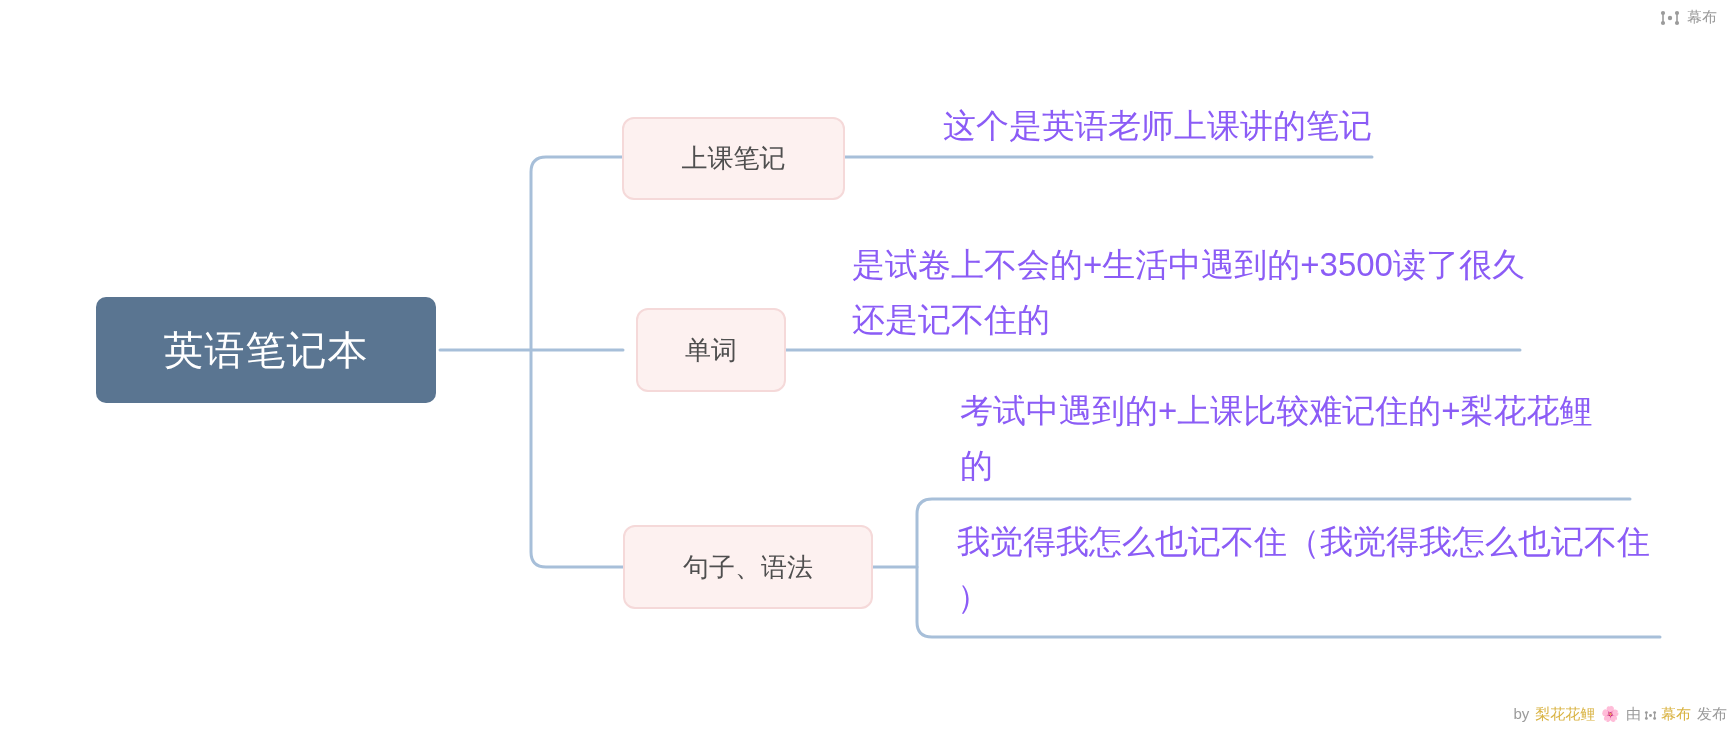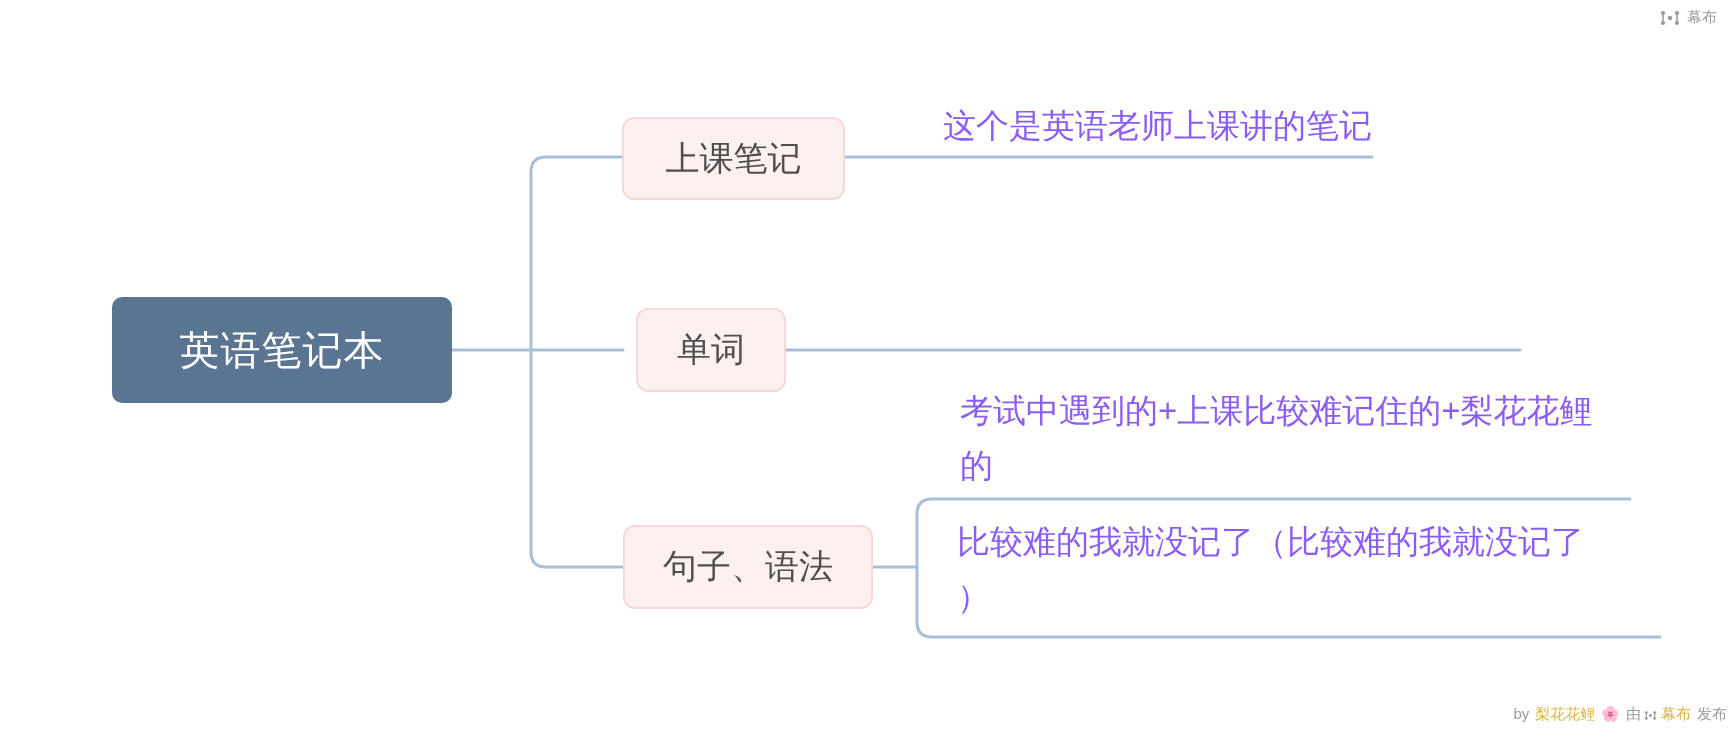--- a/index.html
+++ b/index.html
@@ -10,21 +10,21 @@
   .lines{position:absolute;left:0;top:0;z-index:0;}
   .node{
     position:absolute;z-index:2;display:flex;align-items:center;justify-content:center;
     box-sizing:border-box;border-radius:12px;
   }
   .root-node{
     background:#5a7591;color:#ffffff;font-size:40px;letter-spacing:1px;
     border-radius:10px;
   }
   .topic-node{
-    background:#fdf1f0;border:2px solid #f5d9d9;color:#4f4f4f;font-size:34px;justify-content:center;
+    background:#fdf1f0;border:2px solid #f5d9d9;color:#4f4f4f;font-size:26px;justify-content:center;
   }
   .note{
     position:absolute;z-index:2;color:#8b5cf6;font-size:33px;line-height:55px;
     white-space:nowrap;
   }
   .note.single{line-height:55px;}
   .brand{
     position:absolute;top:8px;right:13px;z-index:3;display:flex;align-items:center;
     gap:6px;color:#9b9b9b;font-size:15px;cursor:pointer;
   }
@@ -60,44 +60,48 @@
         <circle cx="4" cy="14" r="2.1" stroke="none"></circle>
         <circle cx="11" cy="9" r="2.2" stroke="none"></circle>
         <circle cx="18" cy="4" r="2.1" stroke="none"></circle>
         <line x1="18" y1="5" x2="18" y2="13" stroke-width="1.6"></line>
         <circle cx="18" cy="14" r="2.1" stroke="none"></circle>
       </g>
     </svg>
     <span>幕布</span>
   </div>
 
-  <div class="node root-node" style="left:112px;top:297px;width:340px;height:106px;">
+  <div class="node root-node" style="left:96px;top:297px;width:340px;height:106px;">
     <span>英语笔记本</span>
   </div>
 
   <div class="node topic-node" style="left:622px;top:117px;width:223px;height:83px;">
     <span>上课笔记</span>
   </div>
   <div class="note single" style="left:943px;top:98px;">
     <div>这个是英语老师上课讲的笔记</div>
   </div>
 
   <div class="node topic-node" style="left:636px;top:308px;width:150px;height:84px;">
     <span>单词</span>
   </div>
+  <div class="note" style="left:852px;top:237px;">
+    <div>是试卷上不会的+生活中遇到的+3500读了很久</div>
+    <div>还是记不住的</div>
+  </div>
 
   <div class="node topic-node" style="left:623px;top:525px;width:250px;height:84px;">
     <span>句子、语法</span>
   </div>
   <div class="note" style="left:960px;top:383px;">
     <div>考试中遇到的+上课比较难记住的+梨花花鲤</div>
     <div>的</div>
   </div>
   <div class="note" style="left:957px;top:514px;">
-    <div>比较难的我就没记了（比较难的我就没记了</div>
+    <div>我觉得我怎么也记不住（我觉得我怎么也记不住</div>
     <div>）</div>
   </div>
 
   <div class="footer">
     <span class="seg">by</span><a class="gold seg">梨花花鲤</a><span class="seg">🌸</span><span class="seg">由</span><svg width="13" height="11" viewBox="0 0 22 18">
         <g fill="#9b9b9b" stroke="#9b9b9b">
           <circle cx="4" cy="4" r="2.4" stroke="none"></circle>
           <line x1="4" y1="5" x2="4" y2="13" stroke-width="2"></line>
           <circle cx="4" cy="14" r="2.4" stroke="none"></circle>
           <circle cx="11" cy="9" r="2.5" stroke="none"></circle>

